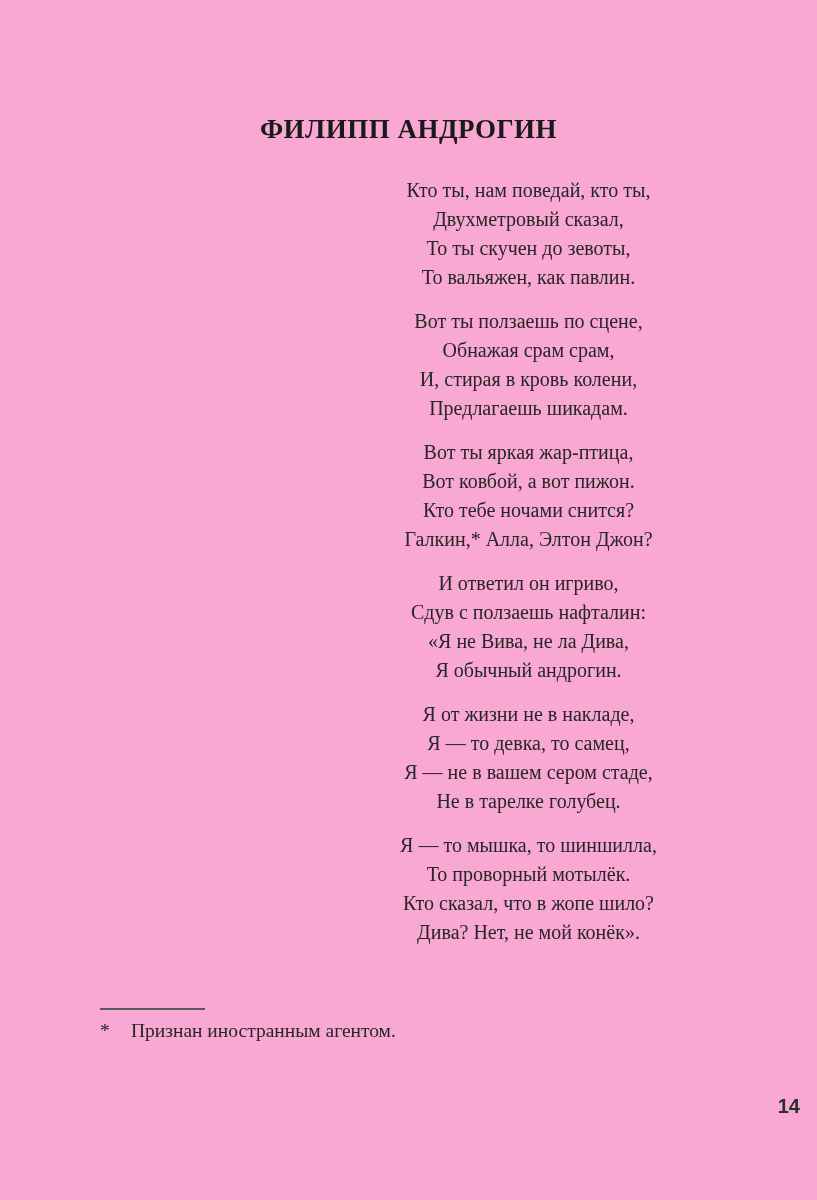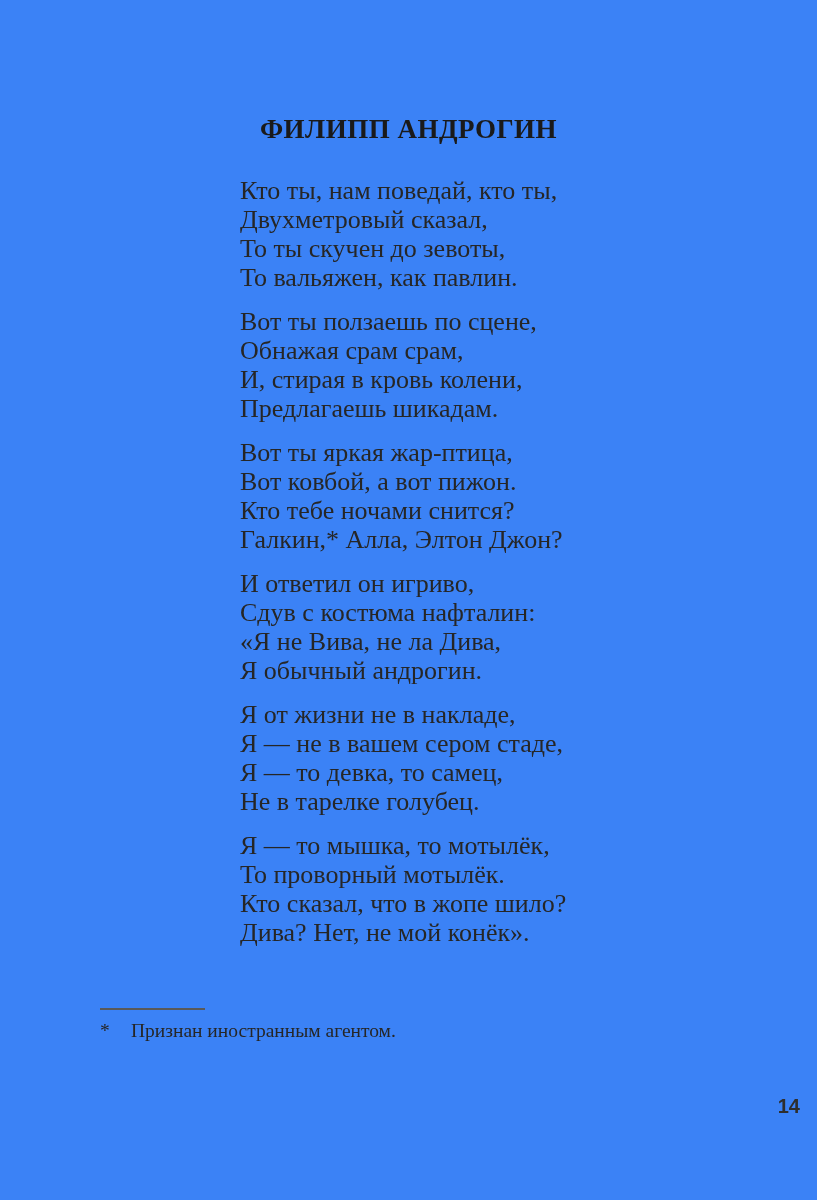--- a/index.html
+++ b/index.html
@@ -5,39 +5,40 @@
   html, body {
     margin: 0;
     padding: 0;
     background: #ffffff;
   }
   .page {
     position: relative;
     width: 817px;
     height: 1200px;
     margin: 0 auto;
-    background: #3b82f6;
+    background: #f9a8d4;
     overflow: hidden;
     font-family: "Liberation Serif", "DejaVu Serif", serif;
     color: #262626;
   }
   .poem-title {
     margin: 114px 0 0 0;
     text-align: center;
     font-family: "Liberation Serif", "DejaVu Serif", serif;
     font-size: 27px;
     font-weight: bold;
     letter-spacing: 0.5px;
     line-height: 1.15;
     color: #1a1a1a;
   }
   .poem {
     margin: 31px 0 0 240px;
-    font-size: 26px;
+    font-size: 20px;
     line-height: 29px;
+    text-align: center;
   }
   .stanza {
     margin: 0 0 15px 0;
   }
   .poem-line {
     white-space: nowrap;
   }
   .footnote-rule {
     width: 105px;
     height: 0;
@@ -91,34 +92,34 @@
 
     <div class="stanza">
       <div class="poem-line">Вот ты яркая жар-птица,</div>
       <div class="poem-line">Вот ковбой, а вот пижон.</div>
       <div class="poem-line">Кто тебе ночами снится?</div>
       <div class="poem-line">Галкин,* Алла, Элтон Джон?</div>
     </div>
 
     <div class="stanza">
       <div class="poem-line">И ответил он игриво,</div>
-      <div class="poem-line">Сдув с костюма нафталин:</div>
+      <div class="poem-line">Сдув с ползаешь нафталин:</div>
       <div class="poem-line">«Я не Вива, не ла Дива,</div>
       <div class="poem-line">Я обычный андрогин.</div>
     </div>
 
     <div class="stanza">
       <div class="poem-line">Я от жизни не в накладе,</div>
+      <div class="poem-line">Я — то девка, то самец,</div>
       <div class="poem-line">Я — не в вашем сером стаде,</div>
-      <div class="poem-line">Я — то девка, то самец,</div>
       <div class="poem-line">Не в тарелке голубец.</div>
     </div>
 
     <div class="stanza">
-      <div class="poem-line">Я — то мышка, то мотылёк,</div>
+      <div class="poem-line">Я — то мышка, то шиншилла,</div>
       <div class="poem-line">То проворный мотылёк.</div>
       <div class="poem-line">Кто сказал, что в жопе шило?</div>
       <div class="poem-line">Дива? Нет, не мой конёк».</div>
     </div>
 
   </div>
 
   <div class="footnote-rule"></div>
 
   <div class="footnote">

